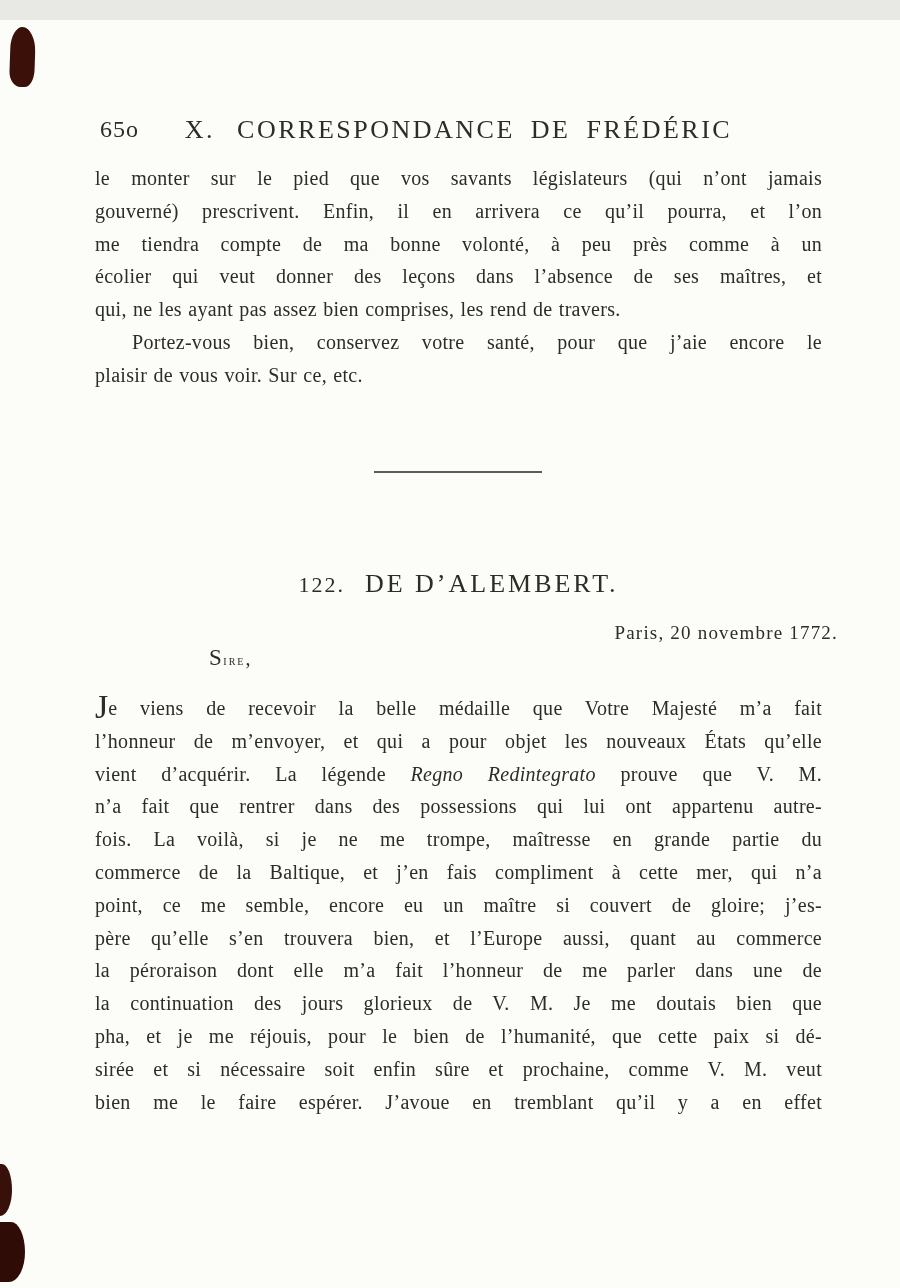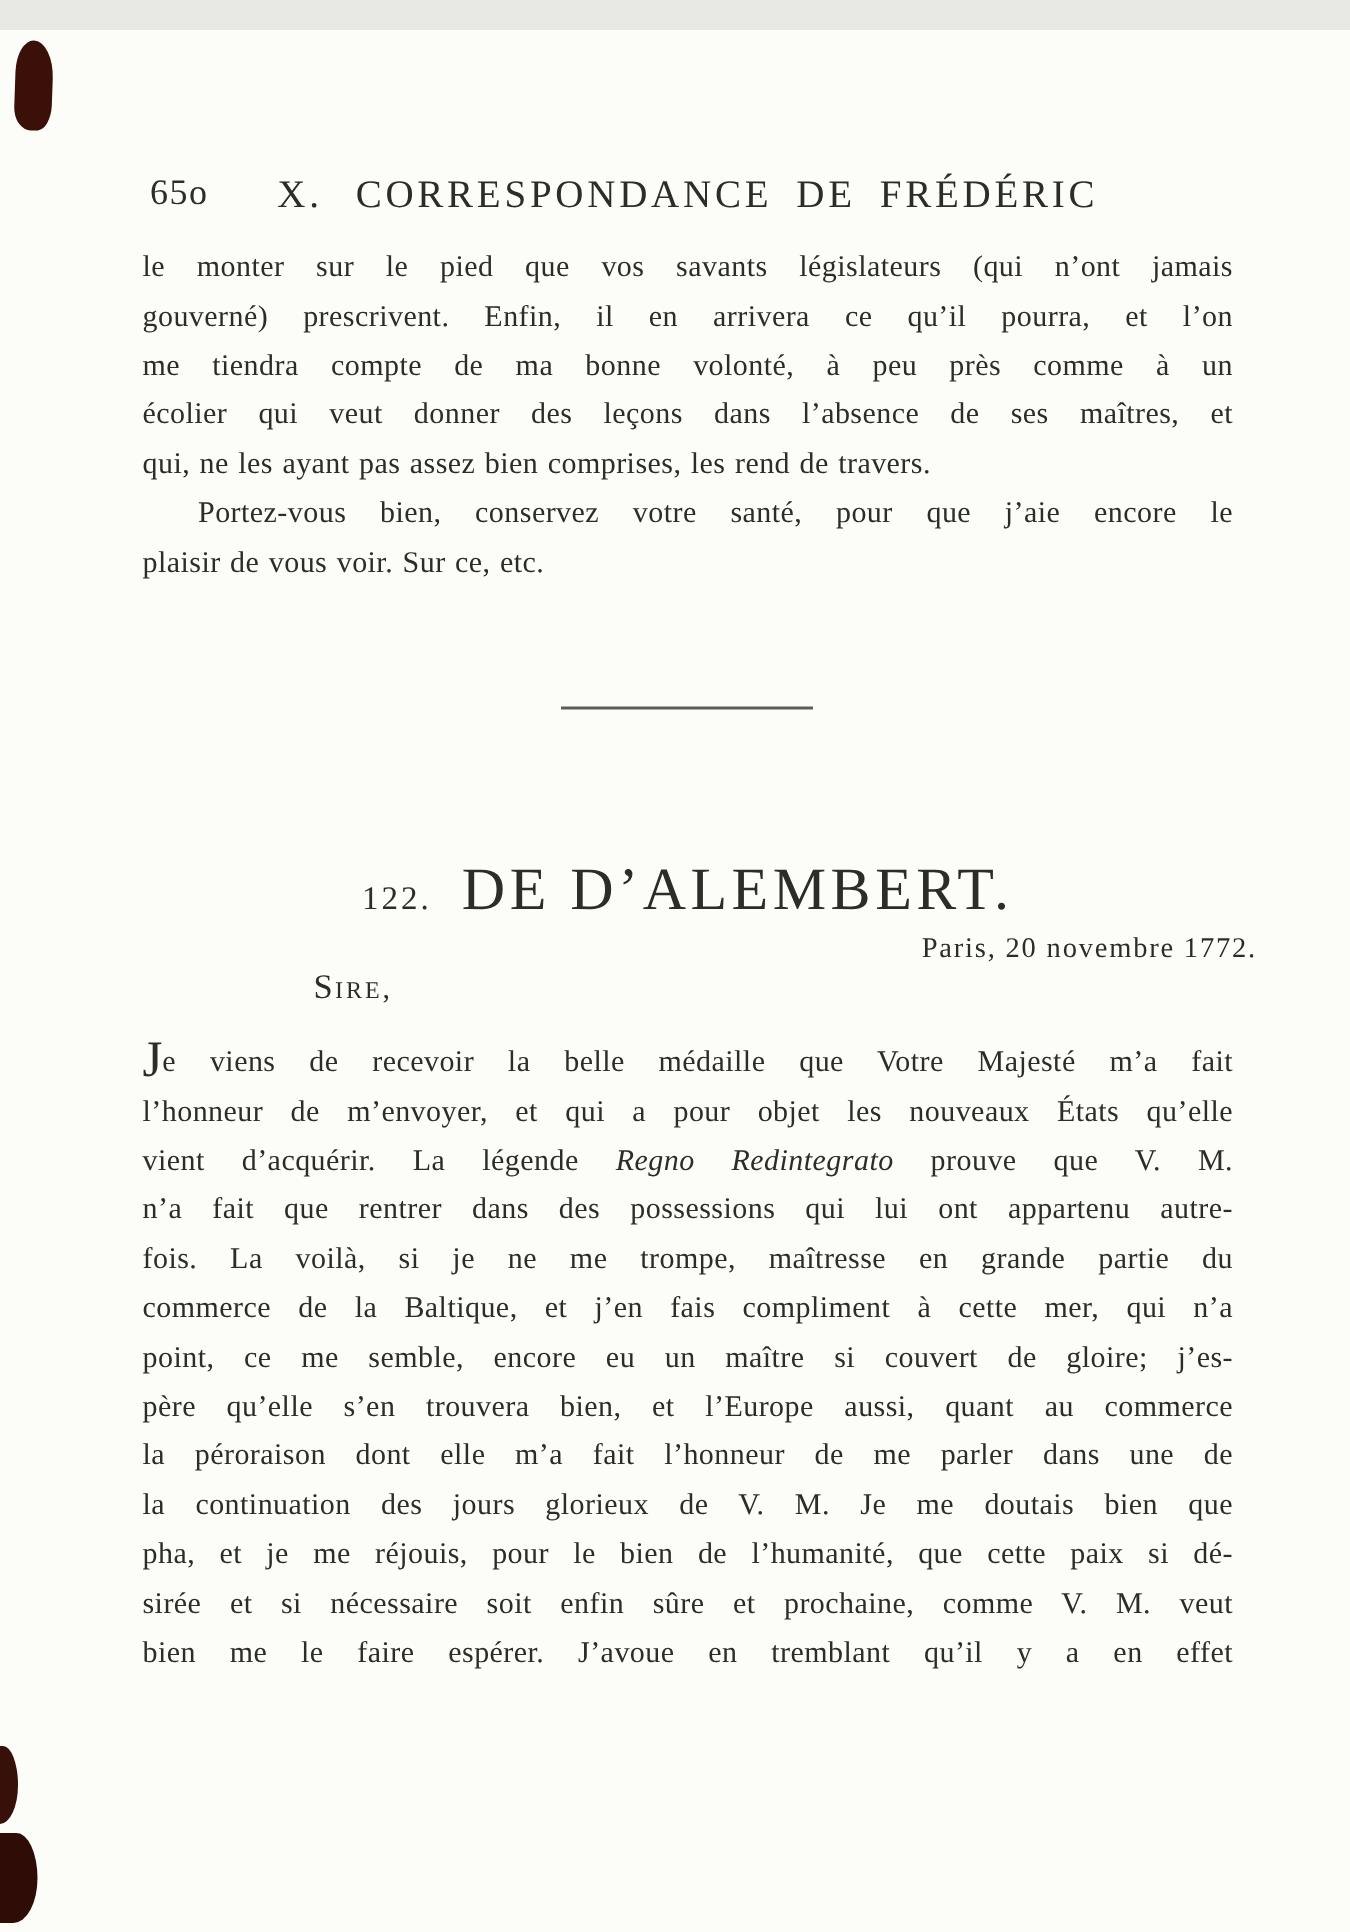--- a/index.html
+++ b/index.html
@@ -29,29 +29,29 @@
   .indent-first .tline:first-child{text-indent:37px;}
   .seg-i{font-style:italic;}
   .seg-lead{font-size:34px;line-height:0;vertical-align:-3px;letter-spacing:0;}
 
   
   .divider{position:absolute;top:451px;left:374px;width:168px;height:2px;background:#5e5c55;}
 
   
   .letter-heading{position:absolute;top:549px;left:95px;width:727px;text-align:center;white-space:nowrap;}
   .h-num{font-size:22px;letter-spacing:2px;margin-right:20px;}
-  .h-name{font-size:40px;letter-spacing:3px;}
+  .h-name{font-size:26px;letter-spacing:3px;}
 
   
   .dateline{position:absolute;top:602px;right:62px;font-size:19px;letter-spacing:1.2px;}
 
   
   .salutation{position:absolute;top:625px;left:209px;}
   .sc-big{font-size:23px;letter-spacing:1.5px;}
-  .sc-small{font-size:16px;letter-spacing:2px;text-align:right;}
+  .sc-small{font-size:10px;letter-spacing:2px;text-align:right;}
   .sc-punct{font-size:20px;}
 
   
   .artifact{position:absolute;background:#330e07;}
   .a-tl{left:10px;top:7px;width:25px;height:60px;border-radius:12px 14px 10px 12px / 22px 26px 18px 16px;transform:rotate(2deg);background:#3a1009;}
   .a-lu{left:-3px;top:1144px;width:15px;height:52px;border-radius:0 10px 12px 0 / 0 26px 26px 0;background:#38100a;}
   .a-ll{left:-4px;top:1202px;width:29px;height:60px;border-radius:0 14px 16px 0 / 0 30px 30px 0;background:#2f0c06;}
   .a-bb{left:356px;top:1271px;width:192px;height:17px;border-radius:5px 8px 8px 5px;transform:rotate(-0.3deg);background:#2b0a05;}
 </style>
 </head>

